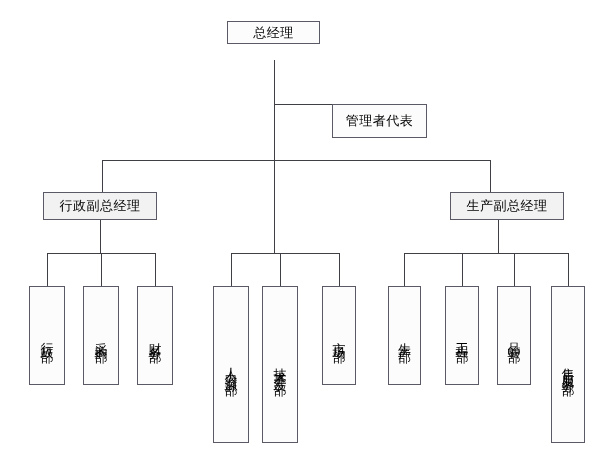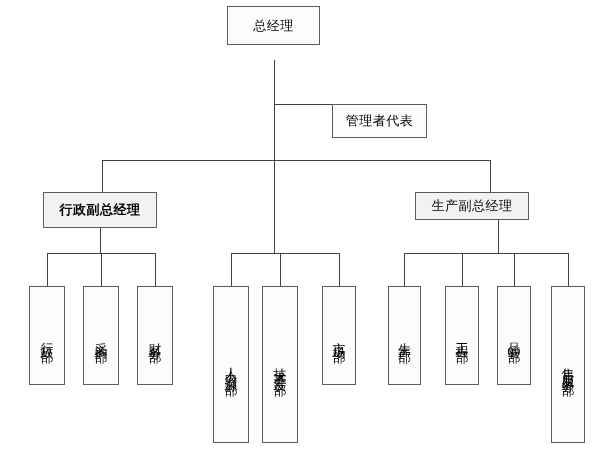--- a/index.html
+++ b/index.html
@@ -81,27 +81,27 @@
       <div class="conn v" style="left: 280px; top: 253px; height: 33px;"></div>
       <div class="conn v" style="left: 339px; top: 253px; height: 33px;"></div>
       <div class="conn v" style="left: 498px; top: 220px; height: 33px;"></div>
       <div class="conn h" style="left: 404px; top: 253px; width: 164px;"></div>
       <div class="conn v" style="left: 404px; top: 253px; height: 33px;"></div>
       <div class="conn v" style="left: 462px; top: 253px; height: 33px;"></div>
       <div class="conn v" style="left: 514px; top: 253px; height: 33px;"></div>
       <div class="conn v" style="left: 568px; top: 253px; height: 33px;"></div>
     </div>
 
-  <div class="node horizontal level-1" style="left: 227px; top: 6px; width: 93px; height: 39px;">总经理</div>
+  <div class="node horizontal level-1" style="left: 227px; top: 21px; width: 93px; height: 23px;">总经理</div>
 
   <div class="node horizontal level-1" style="left: 332px; top: 86px; width: 95px; height: 34px; margin-top: 18px;">管理者代表</div>
 
-  <div class="node horizontal level-2" style="left: 43px; top: 192px; width: 114px; height: 36px; font-weight: bold;">行政副总经理</div>
+  <div class="node horizontal level-2" style="left: 43px; top: 192px; width: 114px; height: 28px;">行政副总经理</div>
 
-  <div class="node horizontal level-2" style="left: 415px; top: 192px; width: 114px; height: 28px;">生产副总经理</div>
+  <div class="node horizontal level-2" style="left: 450px; top: 192px; width: 114px; height: 28px;">生产副总经理</div>
 
   <div id="dept-left-group">
       <div class="node vertical level-3" style="left: 29px; top: 286px; width: 36px; height: 99px;">行政部</div>
       <div class="node vertical level-3" style="left: 83px; top: 286px; width: 36px; height: 99px;">采购部</div>
       <div class="node vertical level-3" style="left: 137px; top: 286px; width: 36px; height: 99px;">财务部</div>
     </div>
   <div id="dept-middle-group">
       <div class="node vertical level-3" style="left: 213px; top: 286px; width: 36px; height: 157px;">人力资源部</div>
       <div class="node vertical level-3" style="left: 262px; top: 286px; width: 36px; height: 157px;">技术开发部</div>
       <div class="node vertical level-3" style="left: 322px; top: 286px; width: 34px; height: 99px;">市场部</div>

